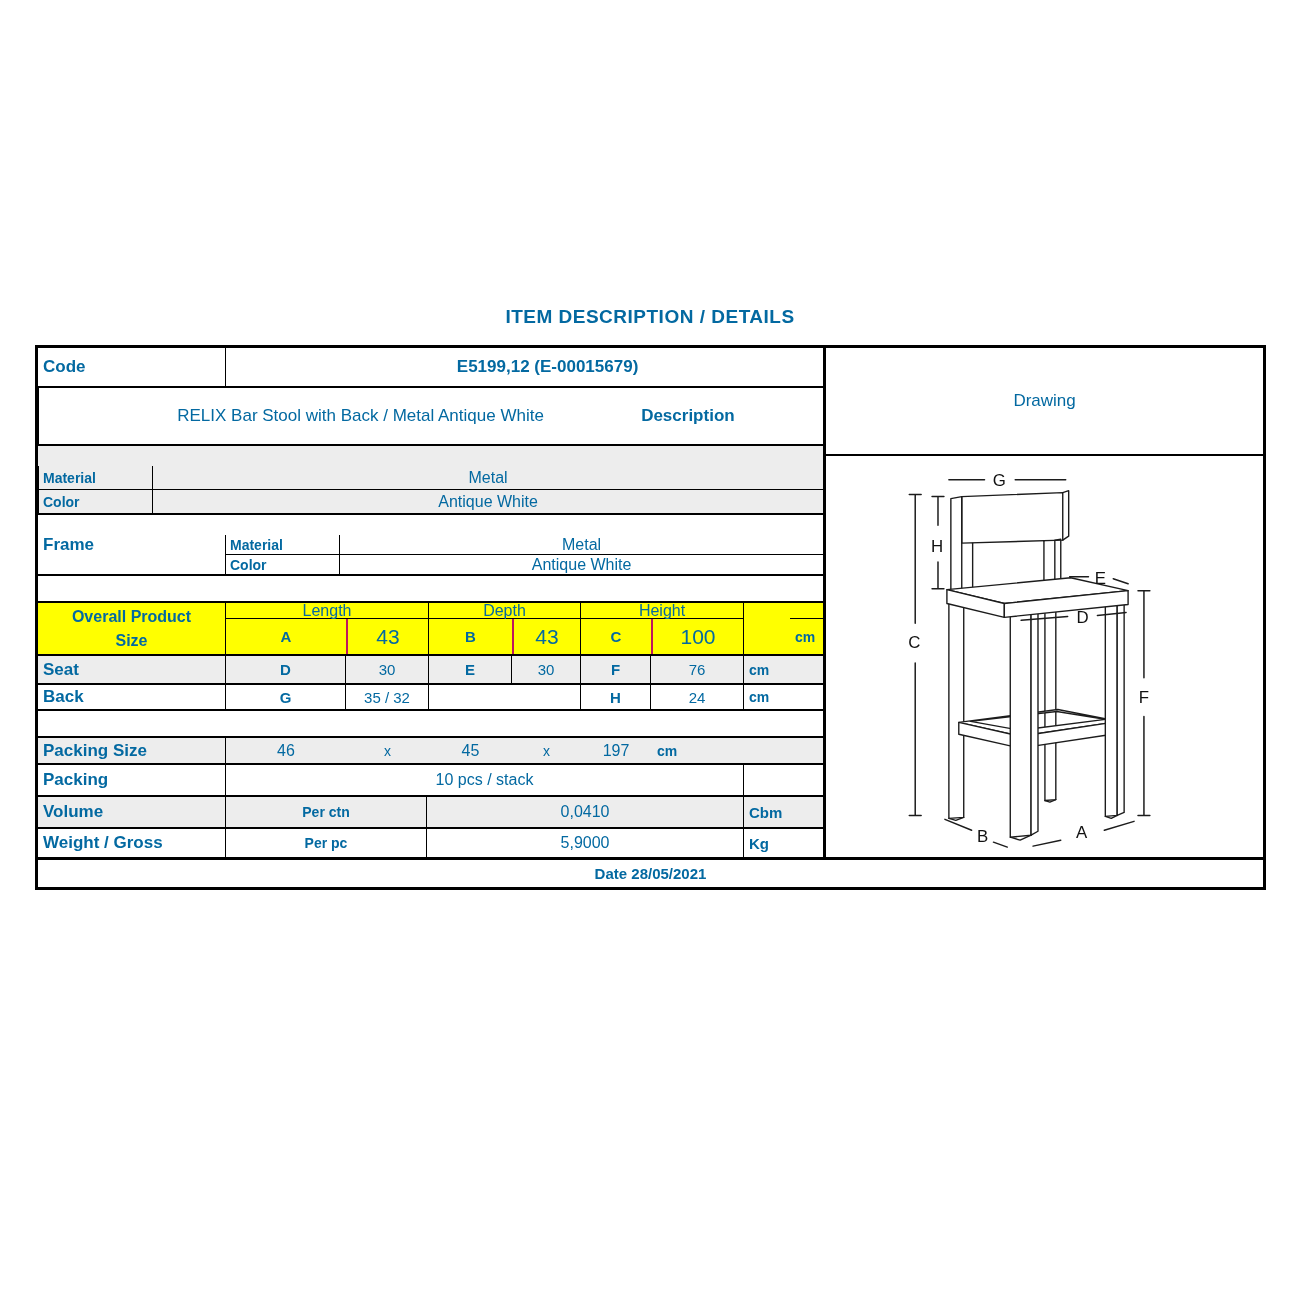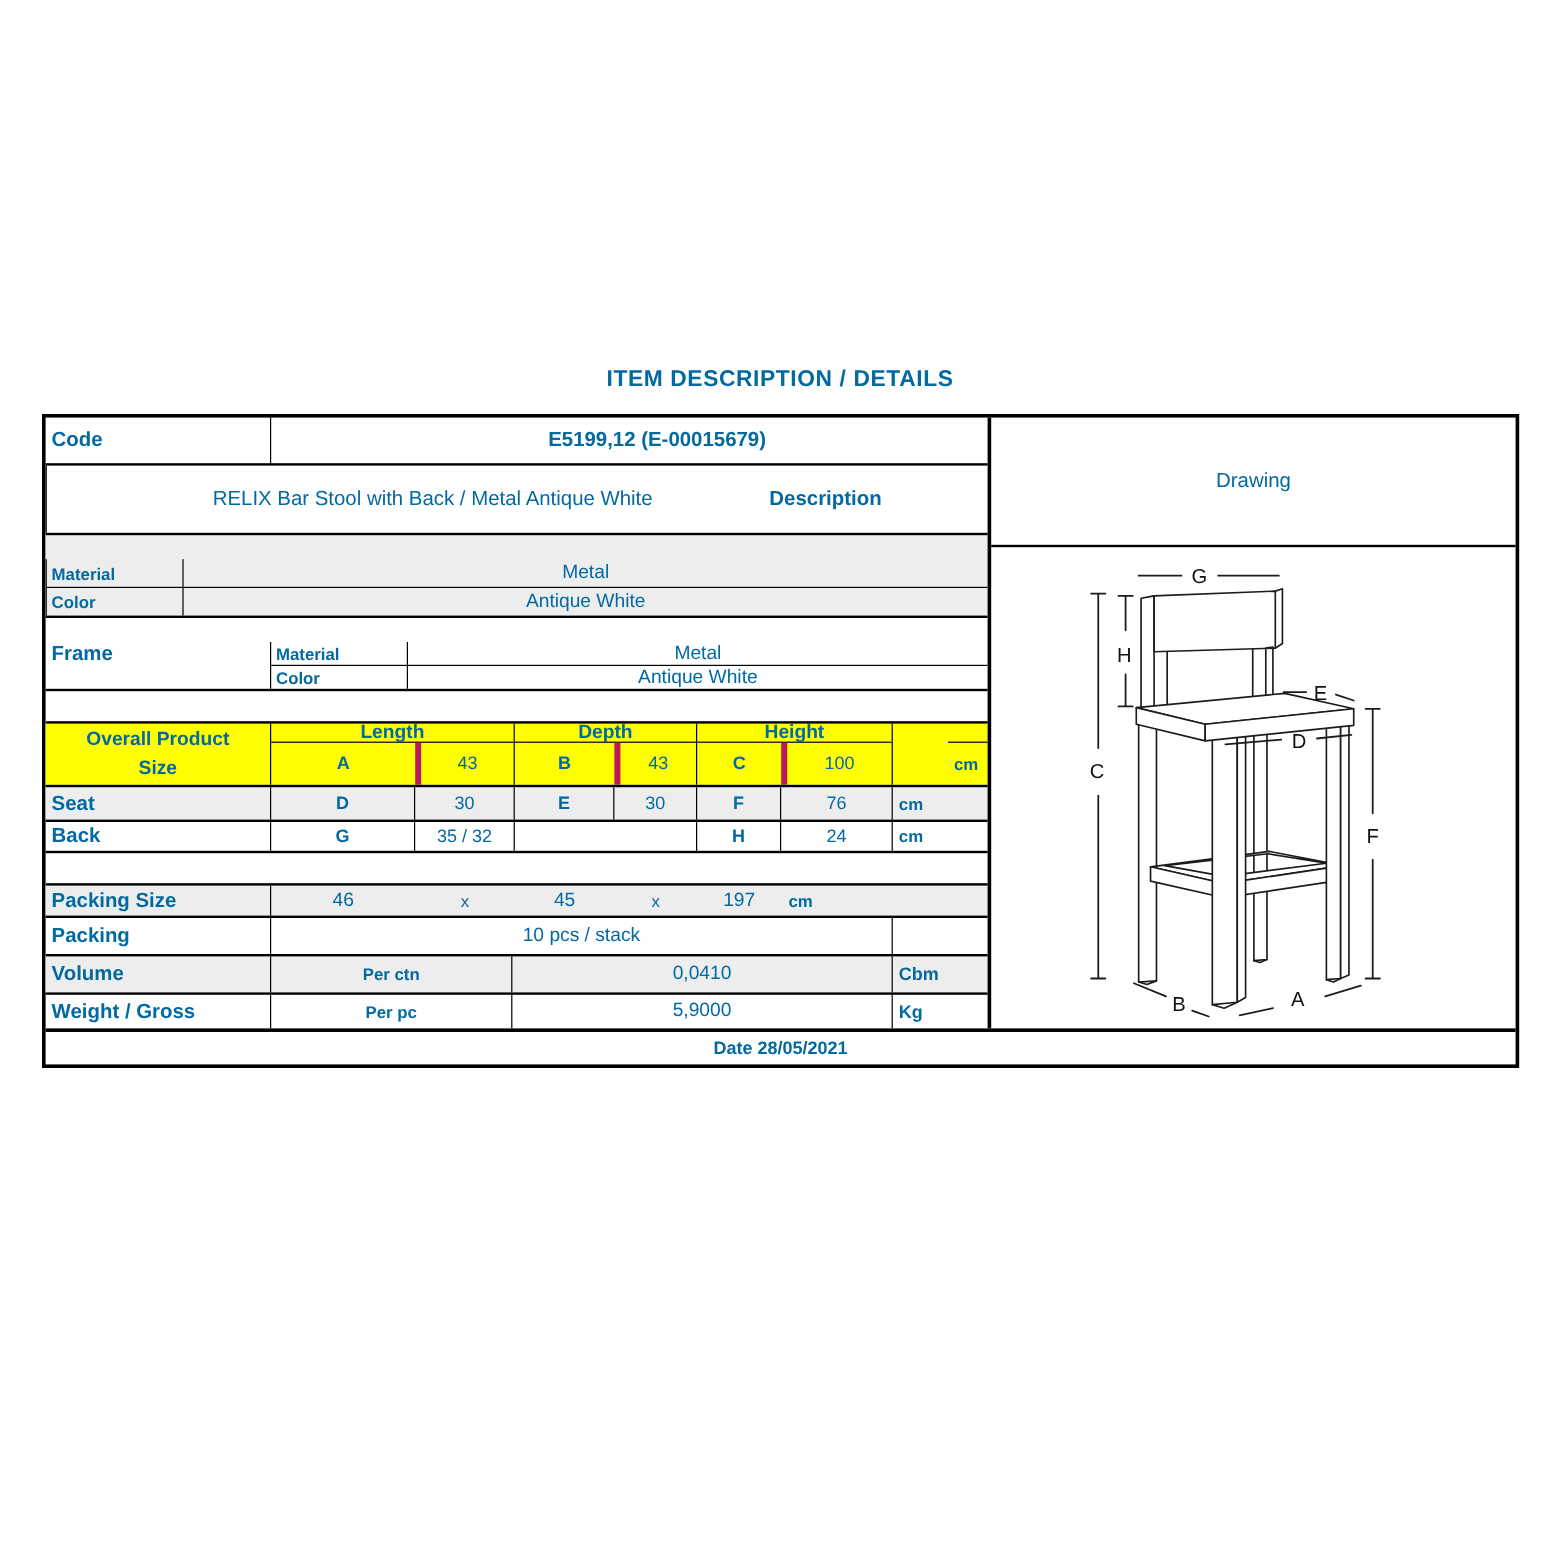--- a/index.html
+++ b/index.html
@@ -36,24 +36,24 @@
   .subrows { flex:1; display:flex; flex-direction:column;margin-top:20px; }
   .subrow { flex:1; display:flex; }
   .subrow + .subrow { border-top:1px solid #000; }
   .sublab { width:113px; font-size:14px; font-weight:bold; padding-left:4px; display:flex; align-items:center; }
   .subval { flex:1; border-left:1px solid #000; display:flex; align-items:center; justify-content:center; font-size:16px;text-align:right; }
   
   .size-label { width:187px; display:flex; flex-direction:column; align-items:center; justify-content:center;
                 font-size:16px; font-weight:bold; line-height:24px; }
   .grp { display:flex; flex-direction:column; border-left:1px solid #000; }
   .grp-hdr { height:16px; display:flex; align-items:center; justify-content:center;
-             font-size:16px; font-weight:bold; border-bottom:1px solid #000; }
+             font-size:16px; font-weight:normal; border-bottom:1px solid #000; }
   .grp-sub { flex:1; display:flex; }
   .kcell { display:flex; align-items:center; justify-content:center; font-size:15px; font-weight:bold; }
-  .vcell { flex:1; border-left:5px solid #be185d; display:flex; align-items:center; justify-content:center; font-size:15px; }
+  .vcell { flex:1; border-left:2px solid #be185d; display:flex; align-items:center; justify-content:center; font-size:21px; }
   .w203{width:203px}.w152{width:152px}.w163{width:163px}
   .w120{width:120px}.w83{width:83px}.w69{width:69px}.w70{width:70px}.w93{width:93px}
   .unit-cell { font-size:14px; font-weight:bold; padding-left:5px; }
   
   .srow-k { font-size:15px; font-weight:bold; }
   .srow-v { font-size:15px; }
   
   .ps-wrap { flex:1; display:flex; border-left:1px solid #000; }
   .ps-num { display:flex; align-items:center; justify-content:center; font-size:16px; }
   .ps-x { display:flex; align-items:center; justify-content:center; font-size:14px; }

